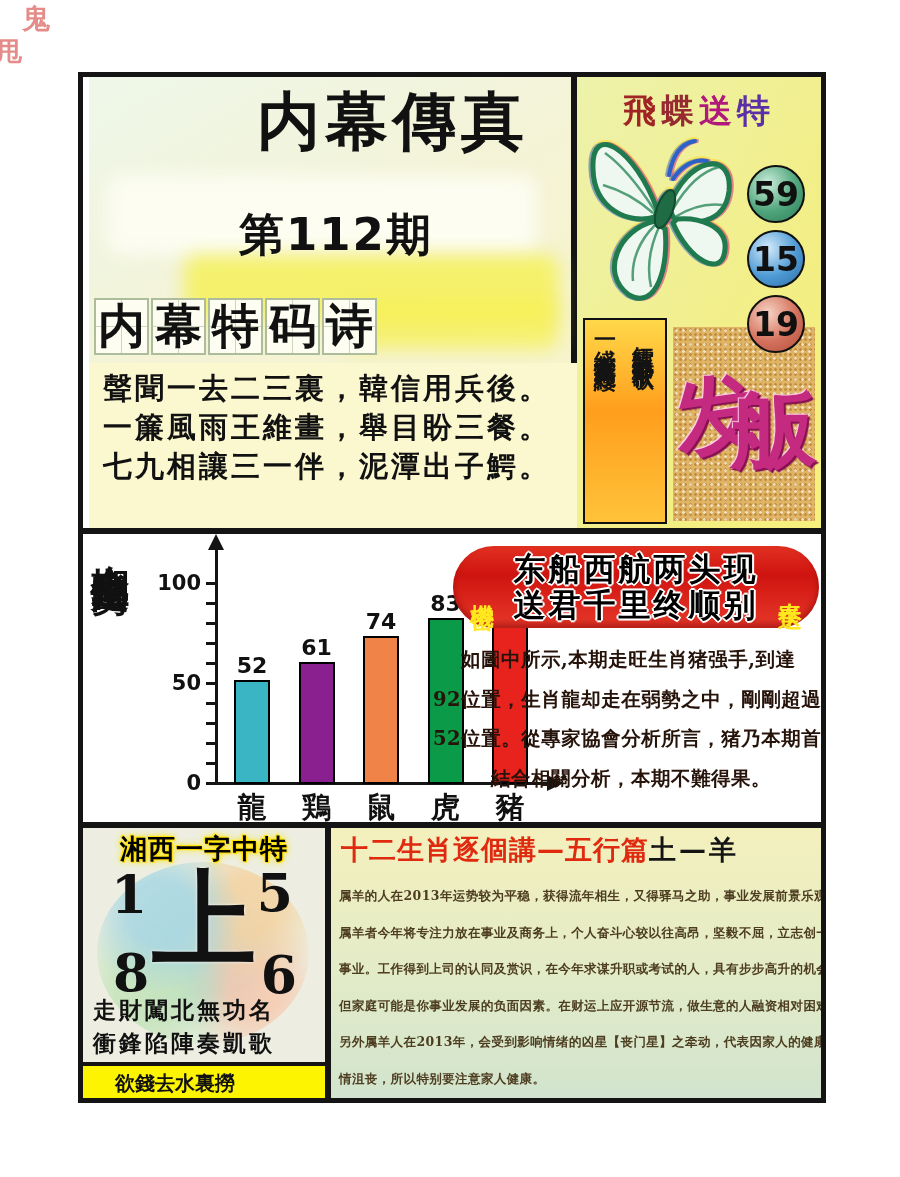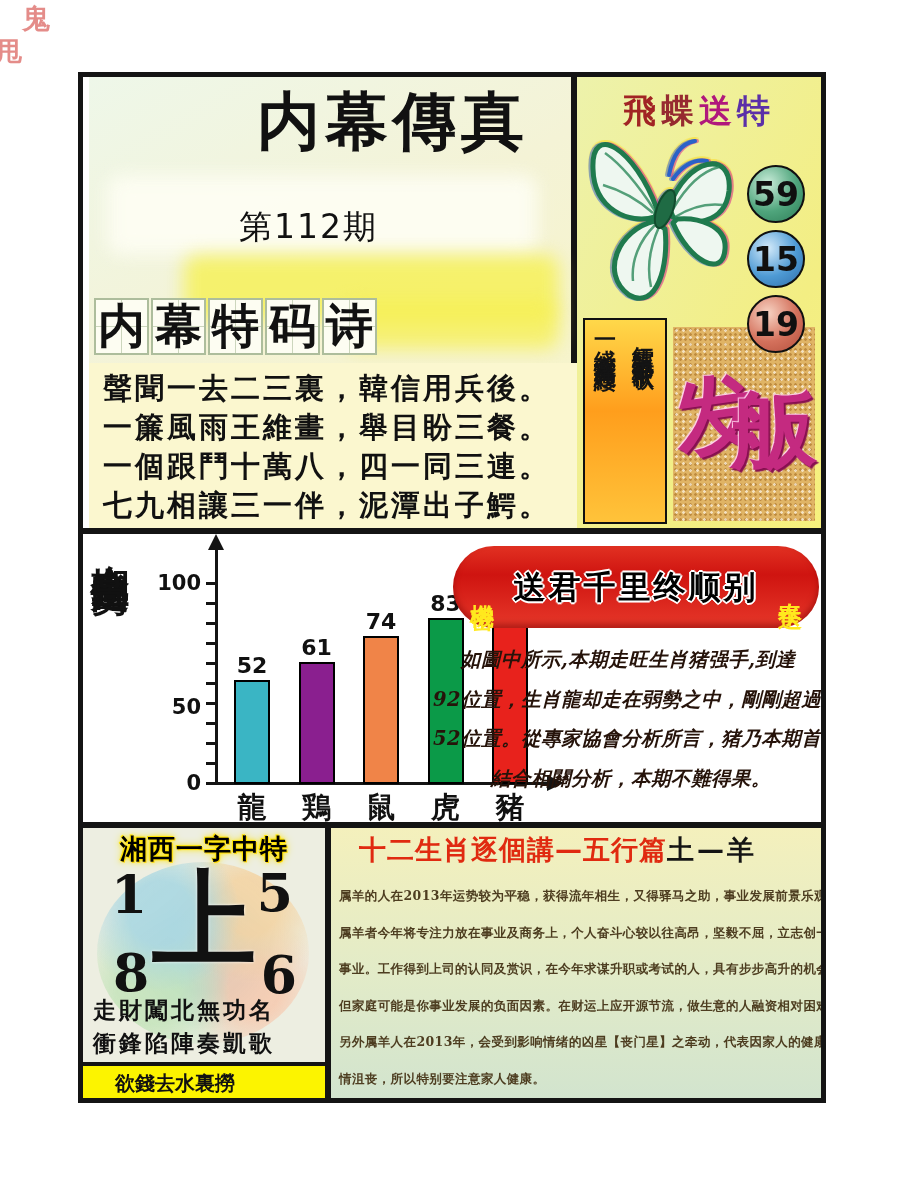--- a/index.html
+++ b/index.html
@@ -17,21 +17,21 @@
 
   .hdiv{position:absolute;left:0;width:738px;height:6px;background:#141414;}
   .vdiv{position:absolute;top:0;width:6px;background:#141414;}
 
   
   .tl-panel{position:absolute;left:6px;top:0;width:488px;height:451px;overflow:hidden;
             background:linear-gradient(150deg,#eef7e9 0%,#f4f3d6 45%,#f8f5c6 100%);}
   .blob{position:absolute;filter:blur(9px);border-radius:14px;z-index:1;}
   .tl-title{position:absolute;left:168px;top:2px;z-index:2;font-size:63px;font-weight:bold;
             letter-spacing:5px;white-space:nowrap;}
-  .tl-issue{position:absolute;left:150px;top:128px;z-index:2;font-size:33px;font-weight:normal;letter-spacing:2px;}
+  .tl-issue{position:absolute;left:150px;top:128px;z-index:2;font-size:45px;font-weight:bold;letter-spacing:2px;}
   .grid-row{position:absolute;left:5px;top:221px;z-index:2;display:flex;gap:2px;}
   .grid-box{width:55px;height:57px;border:2px solid #adbd9c;box-sizing:border-box;background:#fdfdf2;
             background-image:linear-gradient(#ccd6bd 1px,transparent 1px),linear-gradient(90deg,#ccd6bd 1px,transparent 1px);
             background-size:26px 27px;background-position:25px 26px;
             display:flex;align-items:center;justify-content:center;
             font-size:47px;font-weight:bold;}
   .poem-block{position:absolute;left:0;top:286px;width:488px;height:165px;background:#fbf7cf;z-index:2;
               padding:6px 0 0 14px;box-sizing:border-box;}
   .poem-line{font-size:29px;font-weight:bold;letter-spacing:3px;line-height:39px;white-space:nowrap;}
 
@@ -81,21 +81,21 @@
 
   .banner{position:absolute;left:370px;top:12px;width:366px;height:82px;border-radius:41px;
           background:linear-gradient(180deg,#e23122 0%,#cf1410 35%,#e7382a 100%);
           box-shadow:inset 0 -4px 6px rgba(120,0,0,.5);
           display:flex;align-items:center;padding:0 16px;box-sizing:border-box;z-index:3;}
   .banner-side{font-size:24px;font-weight:bold;color:#ffe91e;letter-spacing:3px;line-height:26px;}
   .banner-center{flex:1;text-align:center;font-size:32px;font-weight:bold;color:#000;
                  letter-spacing:3px;line-height:36px;white-space:nowrap;
                  text-shadow:-2px 0 #fff,2px 0 #fff,0 -2px #fff,0 2px #fff,-1px -1px #fff,1px 1px #fff,1px -1px #fff,-1px 1px #fff;}
   .analysis{position:absolute;left:350px;top:106px;width:396px;z-index:2;color:#26130a;}
-  .analysis div{font-size:19.5px;font-weight:bold;line-height:39.5px;letter-spacing:.5px;white-space:nowrap;font-style:italic;}
+  .analysis div{font-size:19.5px;font-weight:bold;line-height:39.5px;letter-spacing:.5px;white-space:nowrap;}
   .analysis .indent{text-indent:28px;}
   .analysis .center{text-align:center;}
 
   
   .bl-panel{position:absolute;left:0;top:751px;width:242px;height:270px;background:#edeee1;overflow:hidden;}
   .dragon{position:absolute;left:14px;top:34px;width:212px;height:182px;border-radius:50%;opacity:.85;
           background:
            radial-gradient(circle at 30% 28%,rgba(160,212,226,.9) 0 16%,transparent 40%),
            radial-gradient(circle at 72% 24%,rgba(246,206,150,.85) 0 14%,transparent 38%),
            radial-gradient(circle at 24% 72%,rgba(190,226,180,.85) 0 15%,transparent 40%),
@@ -109,21 +109,21 @@
              line-height:110px;z-index:2;text-shadow:0 0 3px #fff;}
   .bl-verse{position:absolute;left:0;top:165px;width:202px;text-align:center;z-index:2;}
   .bl-verse div{font-size:23px;font-weight:bold;letter-spacing:3px;line-height:33px;white-space:nowrap;}
   .bl-strip{position:absolute;left:0;bottom:0;width:242px;height:36px;background:#fcf400;
             border-top:4px solid #141414;box-sizing:content-box;z-index:3;
             font-size:20px;font-weight:bold;line-height:35px;padding-left:32px;box-sizing:border-box;}
 
   .br-panel{position:absolute;left:248px;top:751px;width:490px;height:270px;overflow:hidden;
             background:linear-gradient(180deg,#f4f0bc 0%,#e2ebc8 55%,#d2e4ce 100%);}
   .br-header{position:absolute;left:0;top:4px;width:408px;display:flex;align-items:flex-end;
-             justify-content:space-between;padding:0 18px 0 10px;box-sizing:border-box;margin-left:18px;}
+             justify-content:space-between;padding:0 18px 0 10px;box-sizing:border-box;}
   .br-title{color:#e02a10;font-size:27px;font-weight:bold;letter-spacing:1px;white-space:nowrap;}
   .br-zodiac{color:#141414;font-size:27px;font-weight:bold;letter-spacing:3px;white-space:nowrap;}
   .br-body{position:absolute;left:8px;top:50px;width:478px;}
   .br-body div{font-size:12.5px;font-weight:600;color:#4d3d20;line-height:36.5px;letter-spacing:.4px;white-space:nowrap;}
 </style>
 </head>
 <body>
 
 <div class="page">
 
@@ -144,21 +144,20 @@
         <div class="grid-box serif">内</div>
         <div class="grid-box serif">幕</div>
         <div class="grid-box serif">特</div>
         <div class="grid-box serif">码</div>
         <div class="grid-box serif">诗</div>
       </div>
 
       <div class="poem-block">
         <div class="poem-line serif">聲聞一去二三裏，韓信用兵後。</div>
         <div class="poem-line serif">一簾風雨王維畫，舉目盼三餐。</div>
-        <div class="poem-line serif">一個跟鬥十萬八，四一同三連。</div>
         <div class="poem-line serif">七九相讓三一伴，泥潭出子鰐。</div>
       </div>
     </div>
 
     <div class="vdiv" style="left:488px;height:451px;"></div>
 
     <div class="tr-panel">
       <div class="tr-title serif">
         <span class="tr-char" style="color: rgb(161, 36, 36);">飛</span><span class="tr-char" style="color: rgb(150, 42, 48);">蝶</span><span class="tr-char" style="color: rgb(176, 24, 124);">送</span><span class="tr-char" style="color: rgb(91, 47, 168);">特</span>
       </div>
@@ -209,21 +208,21 @@
     <div class="hdiv" style="top:451px;"></div>
 
     <div class="mid-panel">
       <div class="chart-vtitle vtext">今期生肖走勢圖</div>
 
       <div class="chart">
         <div class="y-arrow"></div>
         <div class="y-axis"></div>
         <div class="ticks"></div>
         <div class="y-lab" style="left:22px;top:37px;">100</div>
-        <div class="y-lab" style="left:22px;top:137px;margin-top:24px;">50</div>
+        <div class="y-lab" style="left:22px;top:137px;">50</div>
         <div class="y-lab" style="left:22px;top:237px;">0</div>
         <div class="x-axis"></div>
         <div class="x-arrow"></div>
 
         <div class="bars">
           <div class="bar-group">
             <div class="bar-value">52</div>
             <div class="bar" style="height: 104px; background-color: rgb(58, 181, 196);"></div>
           </div>
           <div class="bar-group">
@@ -249,20 +248,21 @@
           <div class="x-lab">鶏</div>
           <div class="x-lab">鼠</div>
           <div class="x-lab">虎</div>
           <div class="x-lab">豬</div>
         </div>
       </div>
 
       <div class="banner">
         <div class="banner-side vtext serif">機密</div>
         <div class="banner-center serif">
+          <div>东船西航两头现</div>
           <div>送君千里终顺别</div>
         </div>
         <div class="banner-side vtext serif">奉送</div>
       </div>
 
       <div class="analysis serif">
         <div class="indent">如圖中所示,本期走旺生肖猪强手,到達</div>
         <div>92位置，生肖龍却走在弱勢之中，剛剛超過了</div>
         <div>52位置。從專家協會分析所言，猪乃本期首選。</div>
         <div class="center">結合相關分析，本期不難得果。</div>

